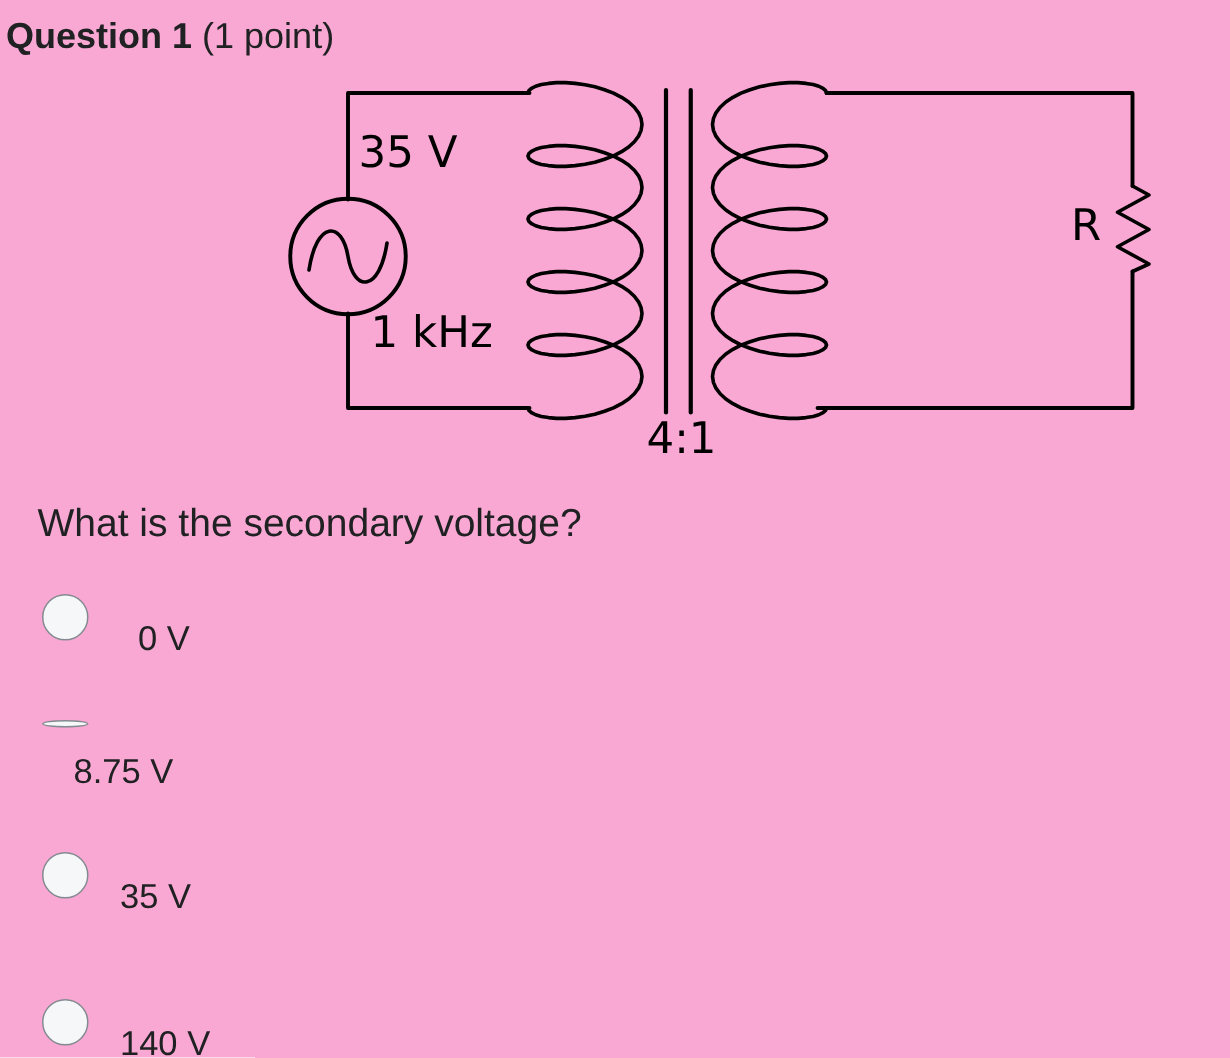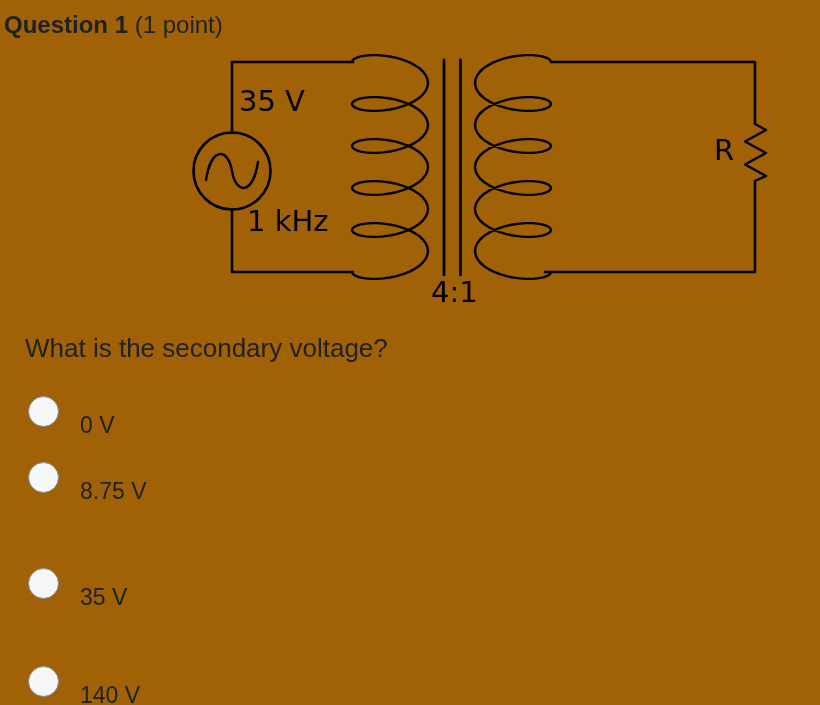--- a/index.html
+++ b/index.html
@@ -1,20 +1,20 @@
 <!DOCTYPE html>
 <html><head>
 <meta charset="utf-8">
 <style>
   html, body { margin: 0; padding: 0; background: #ffffff; }
   .page {
     position: relative;
     width: 820px;
     height: 705px;
-    background: #a16207;
+    background: #f9a8d4;
     font-family: "Liberation Sans", sans-serif;
     color: #202122;
     overflow: hidden;
   }
   .q-header {
     position: absolute;
     left: 4px;
     top: 11px;
     font-size: 24px;
     line-height: 1.2;
@@ -59,22 +59,22 @@
     cursor: pointer;
   }
   .opt-label {
     margin-left: 21px;
     margin-top: 16px;
     font-size: 23px;
     color: #202122;
     cursor: pointer;
     white-space: nowrap;
   }
-  .opt-1 { top: 396px; }
-  .opt-2 { top: 462px; }
+  .opt-1 { top: 396px; gap: 12px; }
+  .opt-2 { top: 480px; flex-direction: column; }
   .opt-3 { top: 568px; }
   .opt-4 { top: 666px; }
 </style>
 </head>
 <body>
 
 <div class="page">
 
   <div class="q-header">
     <span class="q-num">Question 1</span><span>&nbsp;</span><span class="q-points">(1 point)</span>

